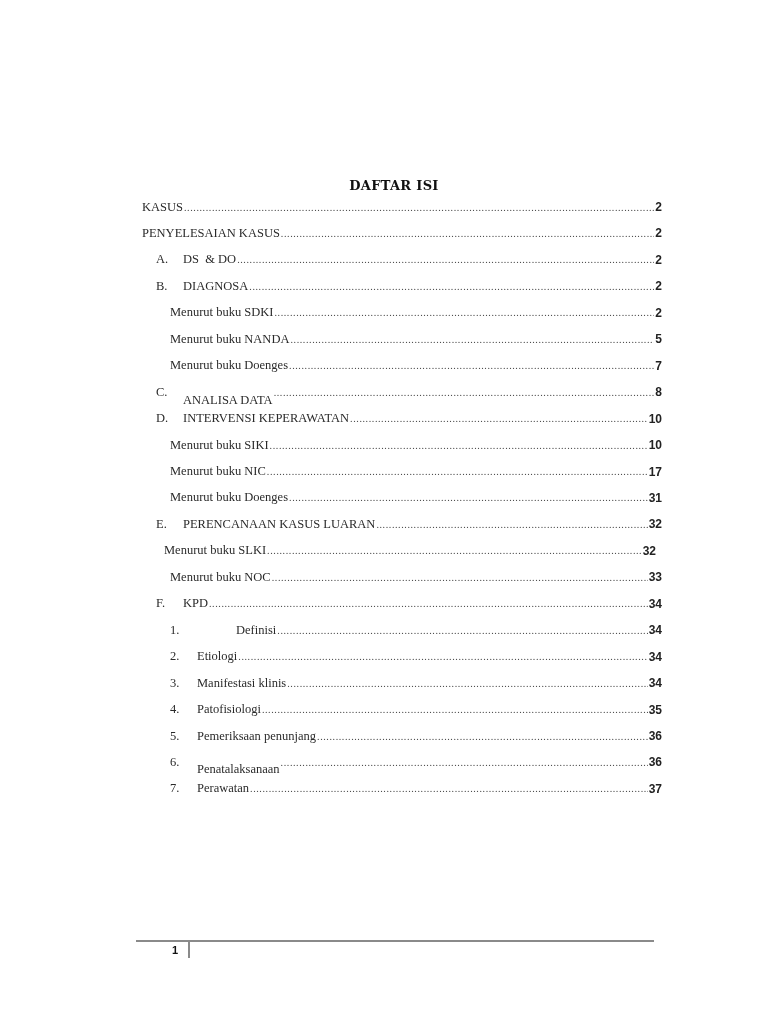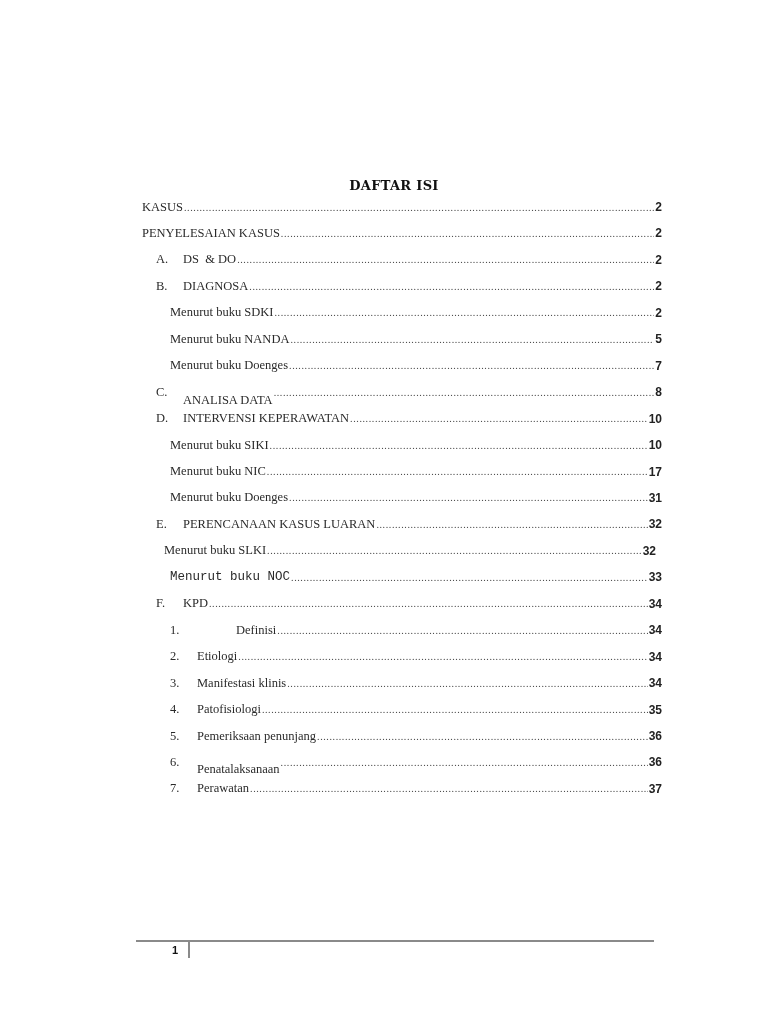--- a/index.html
+++ b/index.html
@@ -118,21 +118,21 @@
         <span class="lbl" style="white-space: pre;">PERENCANAAN KASUS LUARAN</span>
         <span class="dots"></span>
         <span class="pg">32</span>
       </div>
       <div class="row" style="left: 164px; width: 492px; top: 343.85px;">
         <span class="lbl" style="white-space: pre;">Menurut buku SLKI</span>
         <span class="dots"></span>
         <span class="pg">32</span>
       </div>
       <div class="row" style="left: 170px; width: 492px; top: 370.3px;">
-        <span class="lbl" style="white-space: pre; font-family: Liberation Mono, monospace;">Menurut buku NOC</span>
+        <span class="lbl" style="white-space: pre;">Menurut buku NOC</span>
         <span class="dots"></span>
         <span class="pg">33</span>
       </div>
       <div class="row" style="left: 156px; width: 506px; top: 396.75px;">
         <span class="num" style="width: 27px;">F.</span>
         <span class="lbl" style="white-space: pre;">KPD</span>
         <span class="dots"></span>
         <span class="pg">34</span>
       </div>
       <div class="row" style="left: 170px; width: 492px; top: 423.2px;">

